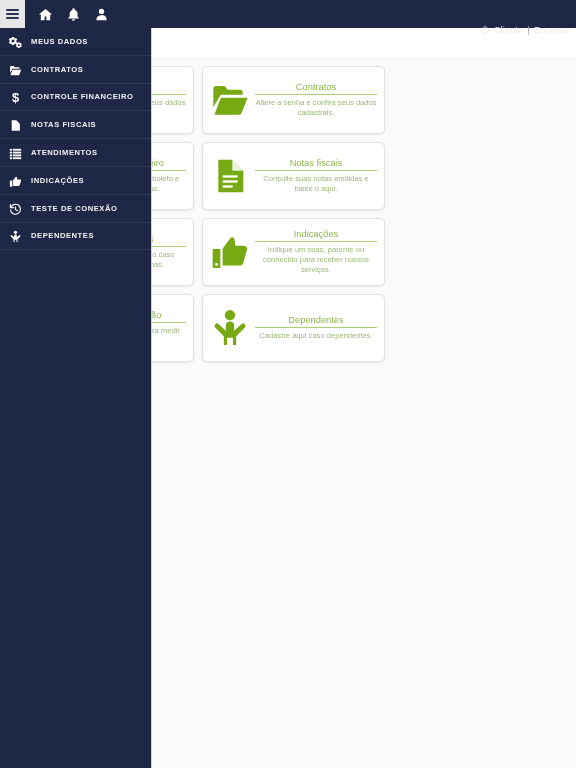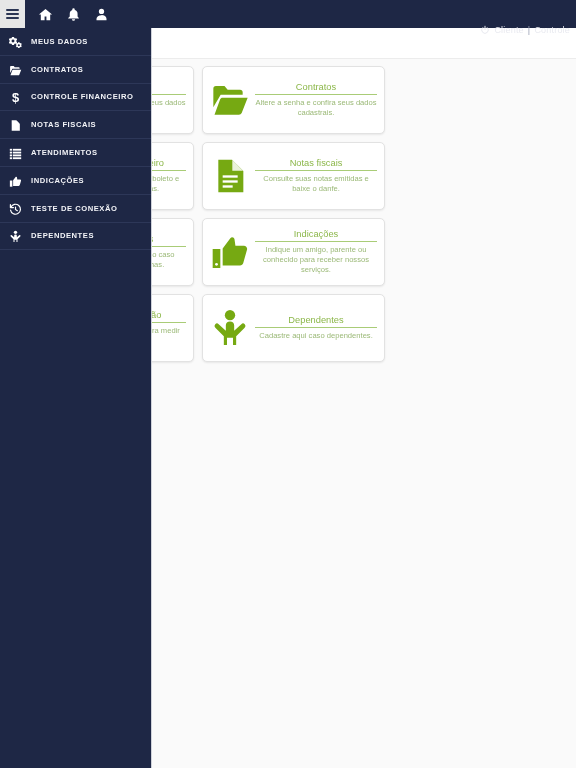--- a/index.html
+++ b/index.html
@@ -137,21 +137,21 @@
             <svg width="40" height="40" viewBox="0 0 24 24" fill="#76a912">
               <path d="M5 2.2h8.2L20 9v12.8H5V2.2z"></path>
               <path d="M13.4 2.4V8.8H19.8" fill="#ffffff" opacity=".85"></path>
               <rect x="7.6" y="11.6" width="9" height="1.4" fill="#ffffff"></rect>
               <rect x="7.6" y="14.6" width="9" height="1.4" fill="#ffffff"></rect>
               <rect x="7.6" y="17.6" width="6" height="1.4" fill="#ffffff"></rect>
             </svg>
           </div>
           <div class="card-txt">
             <div class="card-title">Notas fiscais</div>
-            <div class="card-desc">Consulte suas notas emitidas e baixe o danfe.</div>
+            <div class="card-desc">Consulte suas notas emitidas e baixe o aqui.</div>
           </div>
         </div>
         <div class="card">
           <div class="card-ic">
             <svg width="40" height="40" viewBox="0 0 24 24" fill="#76a912">
               <rect x="1.5" y="3.4" width="4" height="3.4"></rect>
               <rect x="7" y="3.4" width="15.5" height="3.4"></rect>
               <rect x="1.5" y="8.6" width="4" height="3.4"></rect>
               <rect x="7" y="8.6" width="15.5" height="3.4"></rect>
               <rect x="1.5" y="13.8" width="4" height="3.4"></rect>
@@ -168,21 +168,21 @@
         <div class="card">
           <div class="card-ic">
             <svg width="40" height="40" viewBox="0 0 24 24" fill="#76a912">
               <path d="M1.6 10.2h4.6v11.4H1.6z"></path>
               <path d="M7.6 9.9l4.6-6.2c.7-1 2.3-.7 2.5.6l.55 3.9h5.1c1.3 0 2.2 1.2 1.85 2.4l-2.25 8c-.25.9-1.05 1.5-1.95 1.5H7.6V9.9z"></path>
               <circle cx="3.9" cy="19.4" r=".85" fill="#ffffff"></circle>
             </svg>
           </div>
           <div class="card-txt">
             <div class="card-title">Indicações</div>
-            <div class="card-desc">Indique um amigo, parente ou conhecido para receber nossos serviços.</div>
+            <div class="card-desc">Indique um suas, parente ou conhecido para receber nossos serviços.</div>
           </div>
         </div>
         <div class="card">
           <div class="card-ic">
             <svg width="40" height="40" viewBox="0 0 24 24" fill="none" stroke="#76a912" stroke-width="2.2" stroke-linecap="round">
               <path d="M3.4 8.2A9.2 9.2 0 1 1 2.9 13"></path>
               <path d="M2.6 2.8v5.6h5.6" stroke-linejoin="round"></path>
               <path d="M12 7.4V12l3.4 2.2"></path>
             </svg>
           </div>
@@ -294,15 +294,15 @@
       <path d="M12 13c-4.4 0-8 2.6-8 5.8V21h16v-2.2c0-3.2-3.6-5.8-8-5.8z"></path>
     </svg>
   </div>
   <div class="topright">
     <svg class="pw" viewBox="0 0 24 24" fill="none" stroke="#e9eaf0" stroke-width="2.4" stroke-linecap="round">
       <path d="M12 3v8"></path>
       <path d="M6.3 6.3a8 8 0 1 0 11.4 0"></path>
     </svg>
     <span>Cliente</span>
     <span class="sep">|</span>
-    <span>Controle</span>
+    <span>Encerrar</span>
   </div>
 </div>
 
 </body></html>

